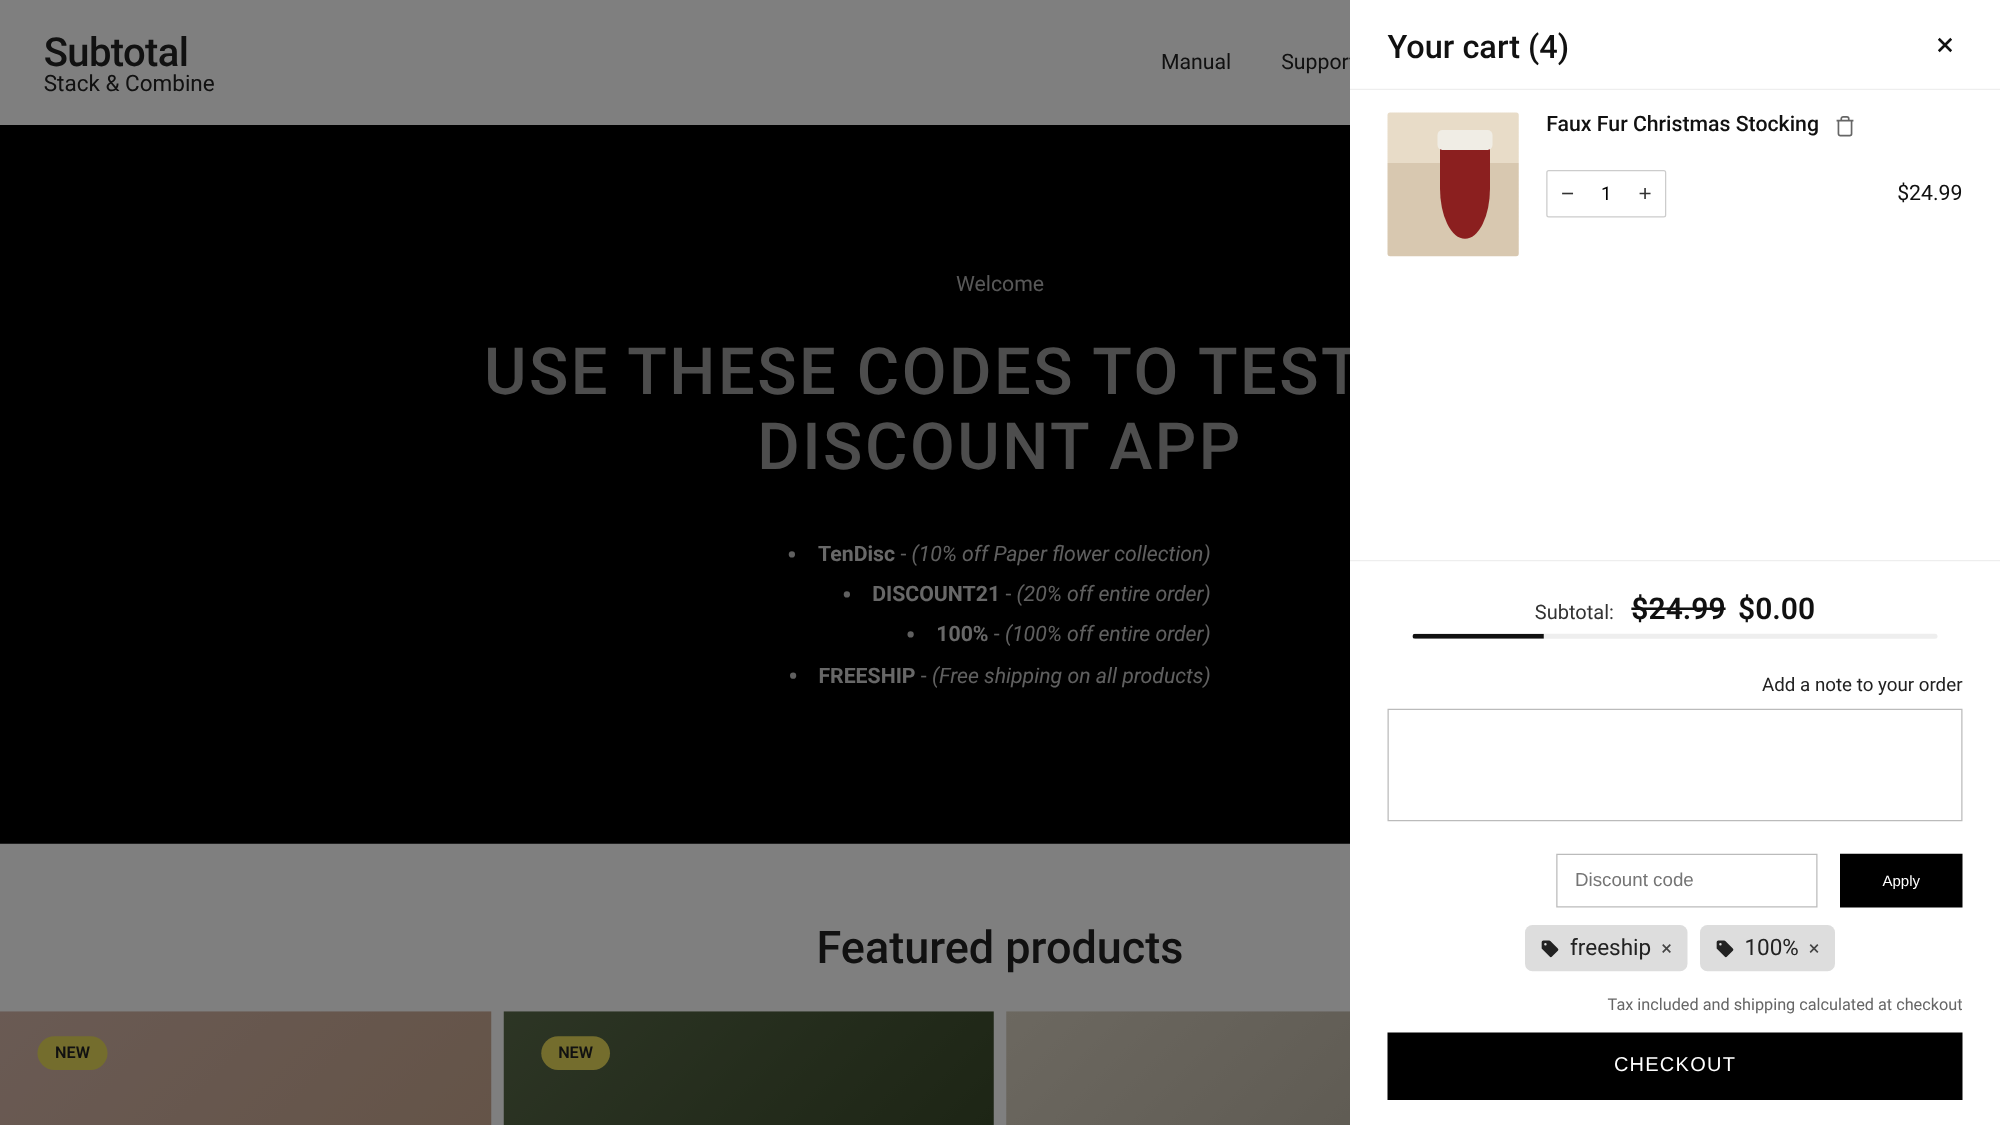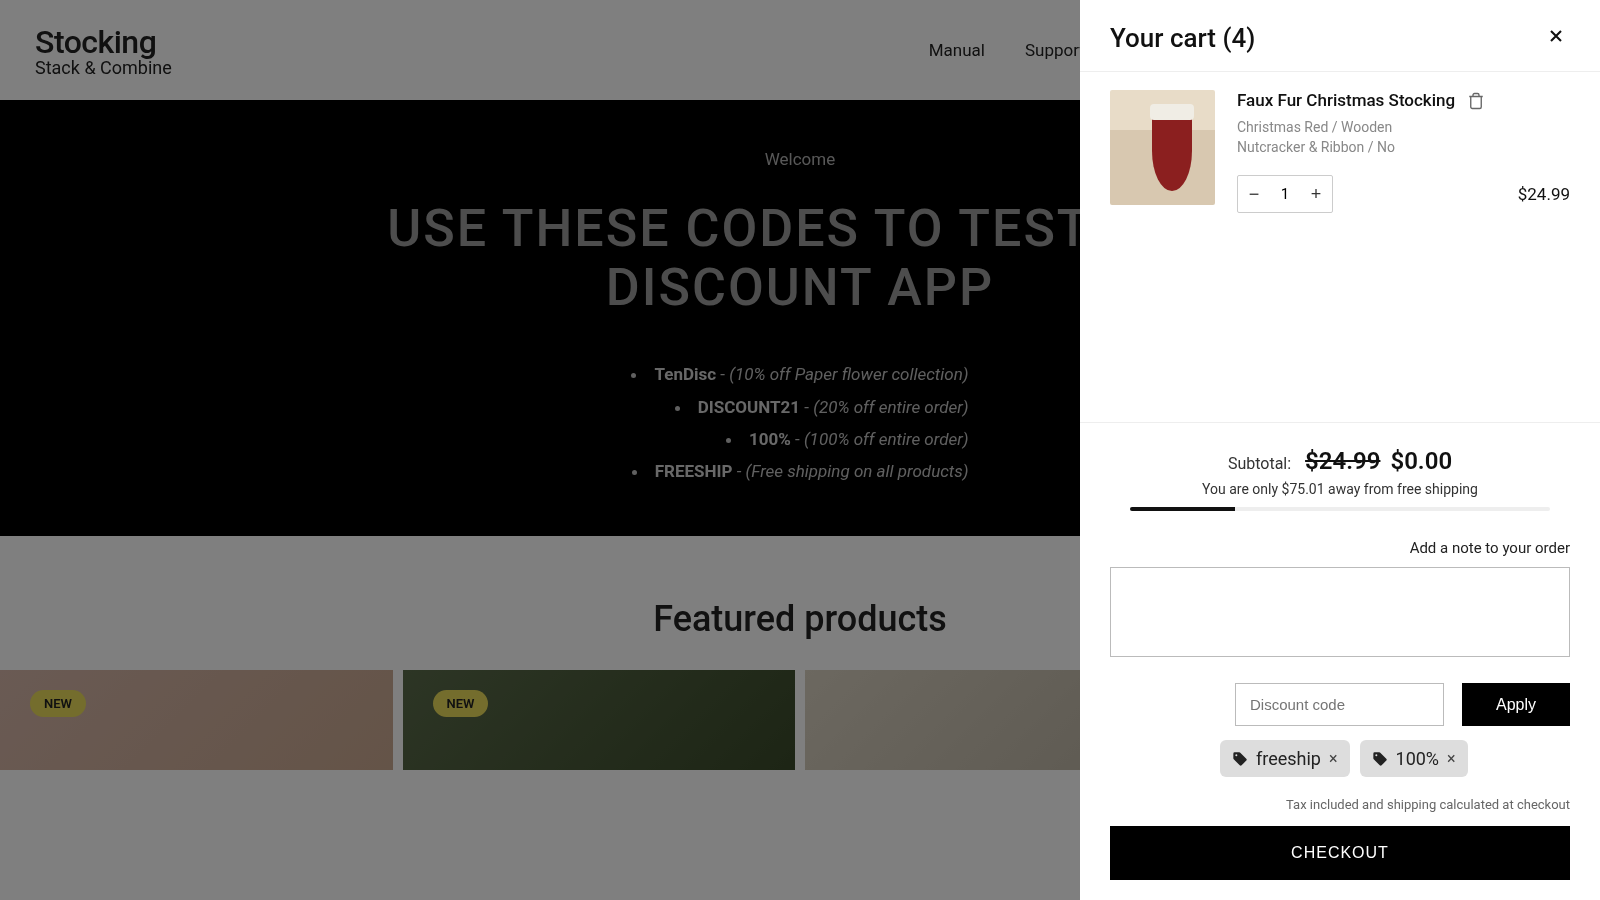--- a/index.html
+++ b/index.html
@@ -4,21 +4,21 @@
 <style>
 * { margin: 0; padding: 0; box-sizing: border-box; }
 body { font-family: -apple-system, BlinkMacSystemFont, "Segoe UI", Roboto, sans-serif; width: 1600px; height: 900px; overflow: hidden; position: relative; background: #fff; }
 
 .header { height: 100px; display: flex; align-items: center; padding: 0 35px; background: #fff; position: relative; z-index: 5; }
 .logo { font-size: 32px; font-weight: 500; color: #222; letter-spacing: -0.5px; }
 .logo-sub { font-size: 18px; font-weight: 400; color: #222; margin-top: -4px; }
 .nav { display: flex; gap: 40px; margin-left: auto; margin-right: 480px; }
 .nav a { color: #222; text-decoration: none; font-size: 17px; }
 
-.hero { height: 436px; background: #000; color: #b0b0b0; display: flex; flex-direction: column; align-items: center; justify-content: center; text-align: center; padding: 0 60px; }
+.hero { height: 575px; background: #000; color: #b0b0b0; display: flex; flex-direction: column; align-items: center; justify-content: center; text-align: center; padding: 0 60px; }
 .hero .welcome { font-size: 17px; margin-bottom: 30px; }
 .hero h1 { font-size: 52px; font-weight: 500; letter-spacing: 2px; line-height: 1.15; margin-bottom: 40px; color: #9a9a9a; }
 .hero ul { list-style: disc; font-size: 17px; line-height: 1.9; display: inline-block; text-align: left; color: #c0c0c0; }
 .hero ul li { text-align: right; list-style-position: inside; }
 .hero ul strong { color: #d0d0d0; }
 .hero ul em { font-style: italic; }
 
 .featured { padding: 30px 16px 0; text-align: center; margin-top: 32px; }
 .featured h2 { font-size: 36px; font-weight: 500; color: #222; margin-bottom: 30px; }
 
@@ -61,34 +61,34 @@
 .subtotal-label { font-size: 16px; color: #333; margin-right: 10px; }
 .price-old { font-size: 24px; font-weight: 600; text-decoration: line-through; color: #111; margin-right: 6px; }
 .price-new { font-size: 24px; font-weight: 600; color: #111; }
 .freeship-msg { text-align: center; font-size: 14px; color: #333; margin-bottom: 10px; }
 .progress { height: 4px; background: #eee; border-radius: 2px; margin: 0 20px 28px; overflow: hidden; }
 .progress-fill { height: 100%; background: #111; width: 25%; }
 .note-label { text-align: right; font-size: 15px; color: #222; margin-bottom: 10px; }
 .note-area { width: 100%; height: 90px; border: 1px solid #bbb; padding: 10px; font-size: 14px; resize: none; font-family: inherit; margin-bottom: 22px; }
 .disc-row { display: flex; gap: 18px; justify-content: flex-end; margin-bottom: 14px; }
 .disc-input { width: 209px; padding: 12px 14px; border: 1px solid #bbb; font-size: 15px; }
-.apply-btn { background: #000; color: #fff; border: none; padding: 12px 34px; font-size: 16px; cursor: pointer; }
+.apply-btn { background: #000; color: #fff; border: none; padding: 12px 34px; font-size: 12px; cursor: pointer; }
 .tags { display: flex; gap: 10px; justify-content: flex-start; margin-left: 110px; margin-bottom: 20px; }
 .tag { background: #ddd; border-radius: 6px; padding: 8px 12px; display: flex; align-items: center; gap: 8px; font-size: 18px; color: #222; }
 .tag svg.tag-icon { width: 16px; height: 16px; }
 .tag .tag-x { cursor: pointer; font-size: 16px; color: #444; }
 .tax-note { text-align: right; font-size: 13px; color: #666; margin-bottom: 14px; }
 .checkout-btn { width: 100%; background: #000; color: #fff; border: none; padding: 18px; font-size: 16px; letter-spacing: 1px; cursor: pointer; }
 </style>
 </head>
 <body>
 
 <div class="header">
   <div>
-    <div class="logo">Stocking</div>
+    <div class="logo">Subtotal</div>
     <div class="logo-sub">Stack &amp; Combine</div>
   </div>
   <nav class="nav">
     <a href="#">Manual</a>
     <a href="#">Support</a>
   </nav>
 </div>
 
 <div class="hero">
   <div class="welcome">Welcome</div>
@@ -131,24 +131,20 @@
     </button>
   </div>
 
   <div class="cart-items">
     <div class="cart-item">
       <div class="item-img"></div>
       <div class="item-info">
         <div class="item-head">
           <div>
             <div class="item-title">Faux Fur Christmas Stocking</div>
-            <div class="item-variant">
-              <span>Christmas Red / Wooden</span><br>
-              <span>Nutcracker &amp; Ribbon / No</span>
-            </div>
           </div>
           <button class="trash-btn">
             <svg viewBox="0 0 24 24" fill="none" stroke="#666" stroke-width="1.8">
                 <path d="M3 6h18M8 6V4a2 2 0 012-2h4a2 2 0 012 2v2m3 0v14a2 2 0 01-2 2H7a2 2 0 01-2-2V6h14z"></path>
               </svg>
           </button>
         </div>
         <div class="item-row2">
           <div class="qty">
             <button>−</button>
@@ -162,21 +158,20 @@
   </div>
 
   <div class="cart-spacer"></div>
 
   <div class="cart-footer">
     <div class="subtotal-row">
       <span class="subtotal-label">Subtotal:</span>
       <span class="price-old">$24.99</span>
       <span class="price-new">$0.00</span>
     </div>
-    <div class="freeship-msg">You are only $75.01 away from free shipping</div>
     <div class="progress">
       <div class="progress-fill"></div>
     </div>
     <div class="note-label">Add a note to your order</div>
     <textarea class="note-area" value="" style=""></textarea>
     <div class="disc-row">
       <input class="disc-input" placeholder="Discount code" style="">
       <button class="apply-btn">Apply</button>
     </div>
     <div class="tags">

